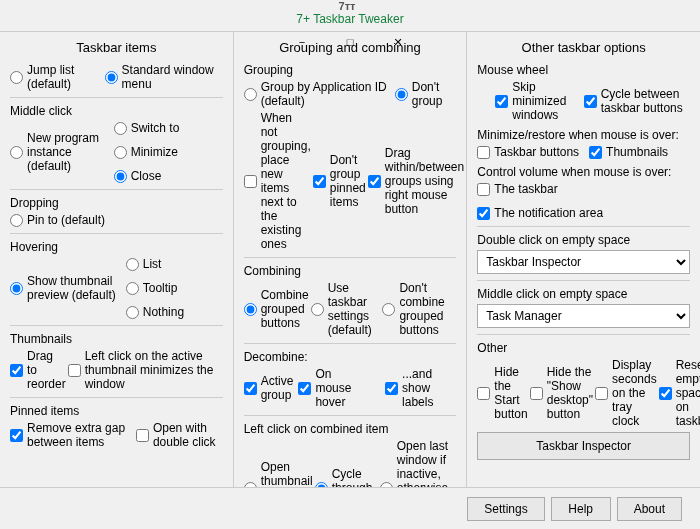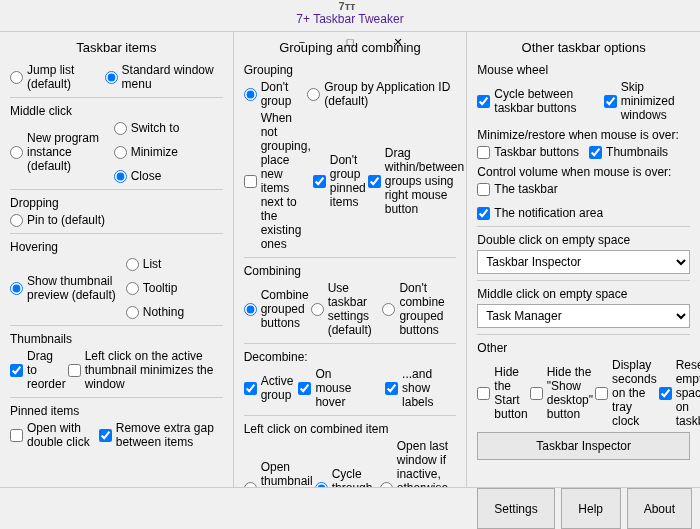--- a/index.html
+++ b/index.html
@@ -27,21 +27,21 @@
       display: flex;
       align-items: center;
       justify-content: center;
       font-size: 14px;
       font-weight: bold;
       color: #555;
     }
     .title-bar-text {
       flex: 1;
       font-size: 12px;
-      color: #4c1d95;
+      color: #15803d;
     }
     .title-bar-controls {
       display: flex;
       gap: 2px;
     }
     .title-btn {
       width: 46px;
       height: 32px;
       border: none;
       background: transparent;
@@ -109,22 +109,23 @@
     .separator {
       border: none;
       border-top: 1px solid #ccc;
       margin: 6px 0;
     }
 
     .bottom-bar {
       height: 42px;
       border-top: 1px solid #ccc;
       display: flex;
+      align-items: center;
       justify-content: flex-end;
-      padding: 0 8px;
+      padding: 0 18px;
       gap: 6px;
       background: #f0f0f0;
     }
 
     .bottom-btn {
       padding: 4px 16px;
       border: 1px solid #aaa;
       background: #e8e8e8;
       cursor: pointer;
       font-size: 12px;
@@ -260,43 +261,43 @@
         <input type="checkbox" style="">
         <span>Left click on the active thumbnail minimizes the window</span>
       </label>
     </div>
 
     <hr class="separator">
 
     <div class="section-label">Pinned items</div>
     <div class="check-group">
       <label class="check-row">
+        <input type="checkbox" checked="" style="">
+        <span>Remove extra gap between items</span>
+      </label>
+      <label class="check-row">
         <input type="checkbox" style="">
         <span>Open with double click</span>
-      </label>
-      <label class="check-row">
-        <input type="checkbox" checked="" style="">
-        <span>Remove extra gap between items</span>
       </label>
     </div>
   </div>
 
   <div class="column">
     <div class="column-header">Grouping and combining</div>
 
     <div class="section-label">Grouping</div>
     <div class="radio-group">
       <label class="radio-row">
+        <input type="radio" name="gr" style="">
+        <span>Group by Application ID (default)</span>
+      </label>
+      <label class="radio-row">
         <input type="radio" name="gr" checked="" style="">
         <span>Don't group</span>
       </label>
-      <label class="radio-row">
-        <input type="radio" name="gr" style="">
-        <span>Group by Application ID (default)</span>
-      </label>
     </div>
     <div class="check-group" style="margin-top:3px;">
       <label class="check-row">
         <input type="checkbox" style="">
         <span>When not grouping, place new items next to the existing ones</span>
       </label>
       <label class="check-row">
         <input type="checkbox" checked="" style="">
         <span>Don't group pinned items</span>
       </label>
@@ -359,27 +360,27 @@
         <span>Open last window if inactive, otherwise open thumbnail preview</span>
       </label>
     </div>
   </div>
 
   <div class="column">
     <div class="column-header">Other taskbar options</div>
 
     <div class="section-label">Mouse wheel</div>
     <div class="check-group">
+      <label class="check-row indent">
+        <input type="checkbox" checked="" style="">
+        <span>Skip minimized windows</span>
+      </label>
       <label class="check-row">
         <input type="checkbox" checked="" style="">
         <span>Cycle between taskbar buttons</span>
-      </label>
-      <label class="check-row indent">
-        <input type="checkbox" checked="" style="">
-        <span>Skip minimized windows</span>
       </label>
     </div>
 
     <div class="section-label" style="margin-top:6px;">Minimize/restore when mouse is over:</div>
     <div class="inline-row">
       <label class="check-row">
         <input type="checkbox" style="">
         <span>Taskbar buttons</span>
       </label>
       <label class="check-row">

